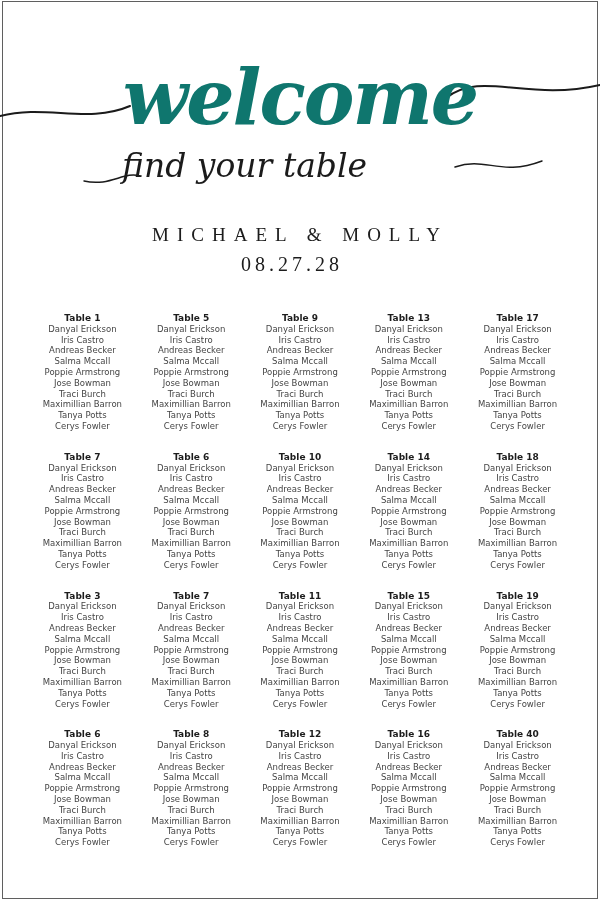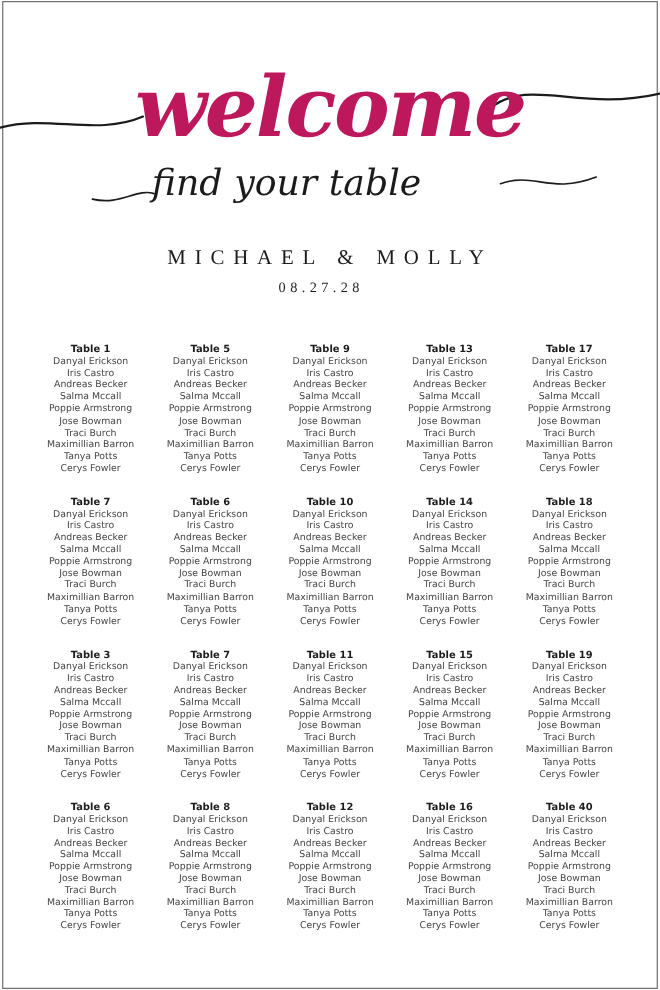--- a/index.html
+++ b/index.html
@@ -37,35 +37,34 @@
     top: 48px;
     left: 0;
     width: 600px;
     text-align: center;
     font-family: "DejaVu Serif", "Liberation Serif", serif;
     font-style: italic;
     font-weight: 700;
     font-size: 76px;
     line-height: 100px;
     letter-spacing: -2px;
-    color: #be185d;
+    color: #0f766e;
   }
   .script-subtitle {
     position: absolute;
     top: 142px;
     left: 0;
     width: 489px;
     text-align: center;
     font-family: "DejaVu Serif", "Liberation Serif", serif;
     font-style: italic;
     font-weight: 400;
     font-size: 33px;
     line-height: 48px;
     color: #1b1b1b;
-    padding-left: 16px;
   }
   .couple-names {
     position: absolute;
     top: 224px;
     left: 0;
     width: 600px;
     text-align: center;
     font-family: "Liberation Serif", "DejaVu Serif", serif;
     font-weight: 400;
     font-size: 19px;
@@ -75,21 +74,21 @@
     color: #1c1c1c;
   }
   .wedding-date {
     position: absolute;
     top: 253px;
     left: 0;
     width: 584px;
     text-align: center;
     font-family: "Liberation Serif", "DejaVu Serif", serif;
     font-weight: 400;
-    font-size: 13px;
+    font-size: 20px;
     letter-spacing: 4px;
     padding-left: 0;
     box-sizing: border-box;
     color: #1c1c1c;
   }
   .tables-grid {
     position: absolute;
     top: 313px;
     left: 38px;
     width: 524px;

